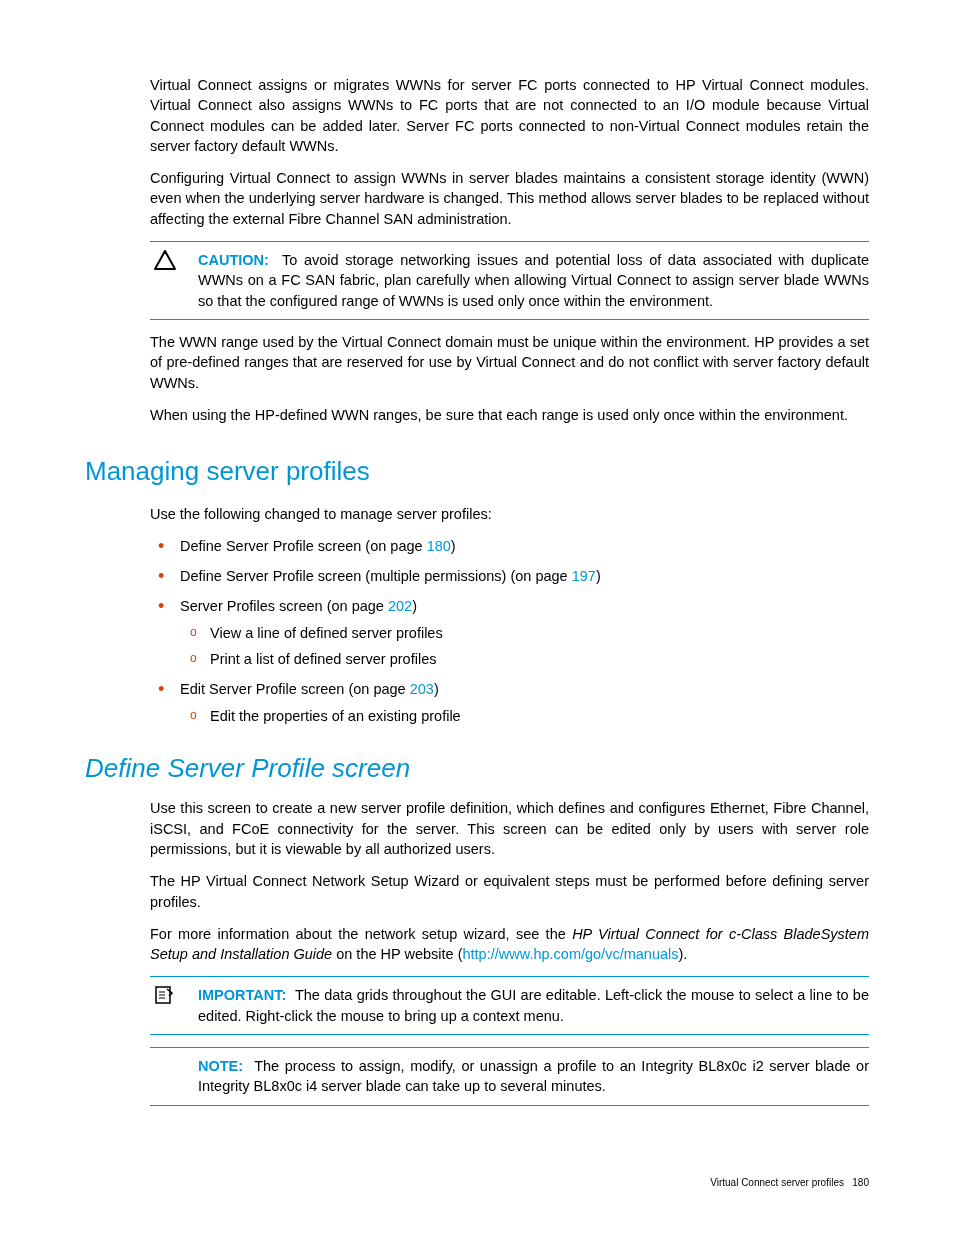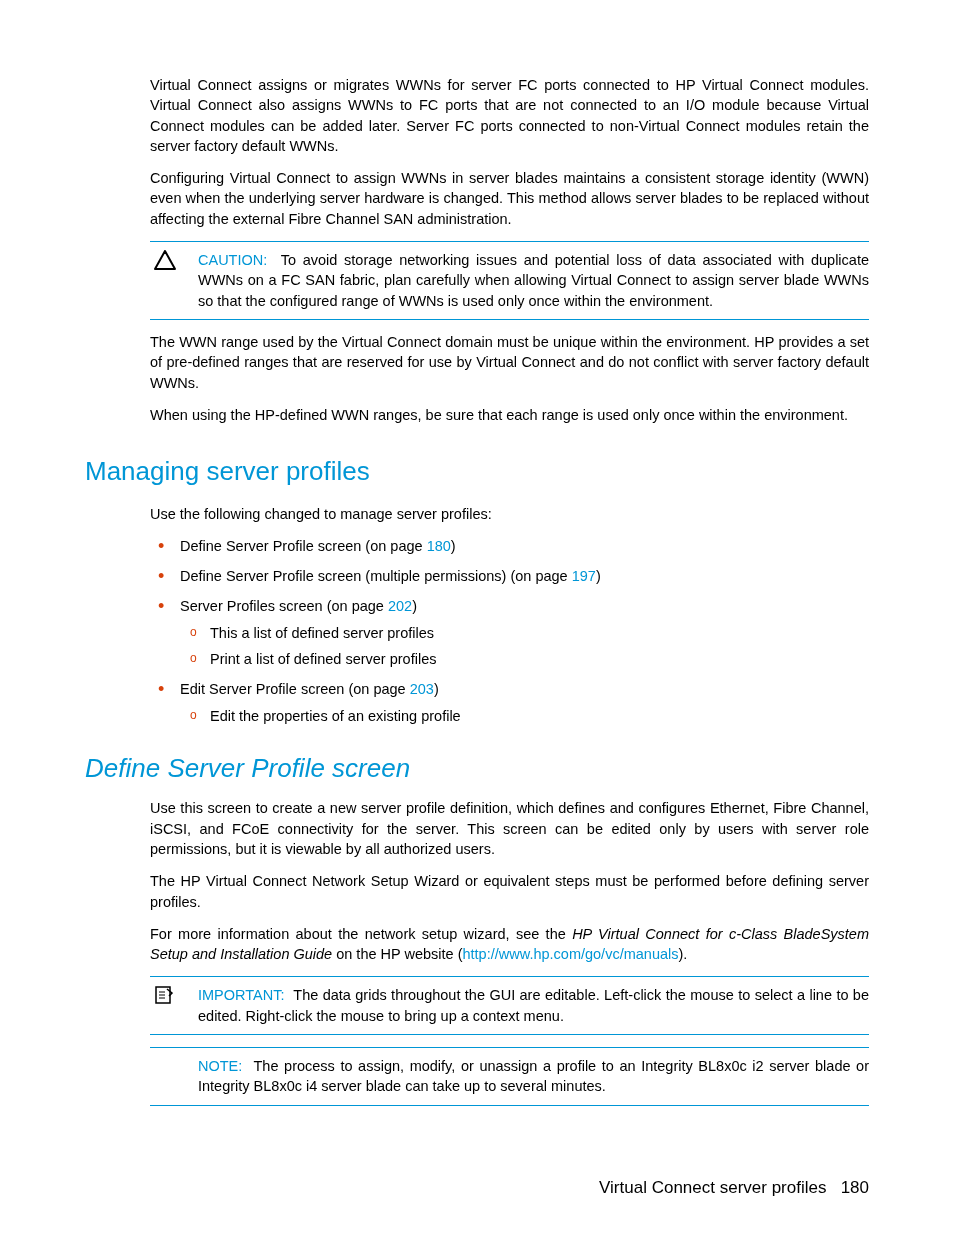--- a/index.html
+++ b/index.html
@@ -52,21 +52,21 @@
     display: flex;
     justify-content: flex-start;
     padding-left: 4px;
   }
   .callout-body {
     flex: 1;
     text-align: justify;
   }
   .callout-label {
     color: #0096d6;
-    font-weight: normal;
+    font-weight: bold;
   }
   ul {
     margin: 4px 0 12px 65px;
     padding-left: 30px;
   }
   ul.sub {
     margin: 6px 0 0 0;
     padding-left: 30px;
   }
   li.bullet {
@@ -93,21 +93,21 @@
     font-size: 12px;
     position: absolute;
     left: -20px;
     top: 1px;
   }
   .italic {
     font-style: italic;
   }
   .footer {
     text-align: right;
-    font-size: 17px;
+    font-size: 10px;
     margin-top: 70px;
   }
 </style>
 </head>
 <body>
 
 <p class="indent">Virtual Connect assigns or migrates WWNs for server FC ports connected to HP Virtual Connect modules. Virtual Connect also assigns WWNs to FC ports that are not connected to an I/O module because Virtual Connect modules can be added later. Server FC ports connected to non-Virtual Connect modules retain the server factory default WWNs.</p>
 <p class="indent">Configuring Virtual Connect to assign WWNs in server blades maintains a consistent storage identity (WWN) even when the underlying server hardware is changed. This method allows server blades to be replaced without affecting the external Fibre Channel SAN administration.</p>
 
 <div class="callout">
@@ -131,21 +131,21 @@
 <ul>
   <li class="bullet">
     <span>Define Server Profile screen (on page </span><span class="link">180</span><span>)</span>
   </li>
   <li class="bullet">
     <span>Define Server Profile screen (multiple permissions) (on page </span><span class="link">197</span><span>)</span>
   </li>
   <li class="bullet">
     <span>Server Profiles screen (on page </span><span class="link">202</span><span>)</span>
     <ul class="sub">
-      <li class="sub-item">This a list of defined server profiles</li>
+      <li class="sub-item">View a line of defined server profiles</li>
       <li class="sub-item">Print a list of defined server profiles</li>
     </ul>
   </li>
   <li class="bullet">
     <span>Edit Server Profile screen (on page </span><span class="link">203</span><span>)</span>
     <ul class="sub">
       <li class="sub-item">Edit the properties of an existing profile</li>
     </ul>
   </li>
 </ul>

